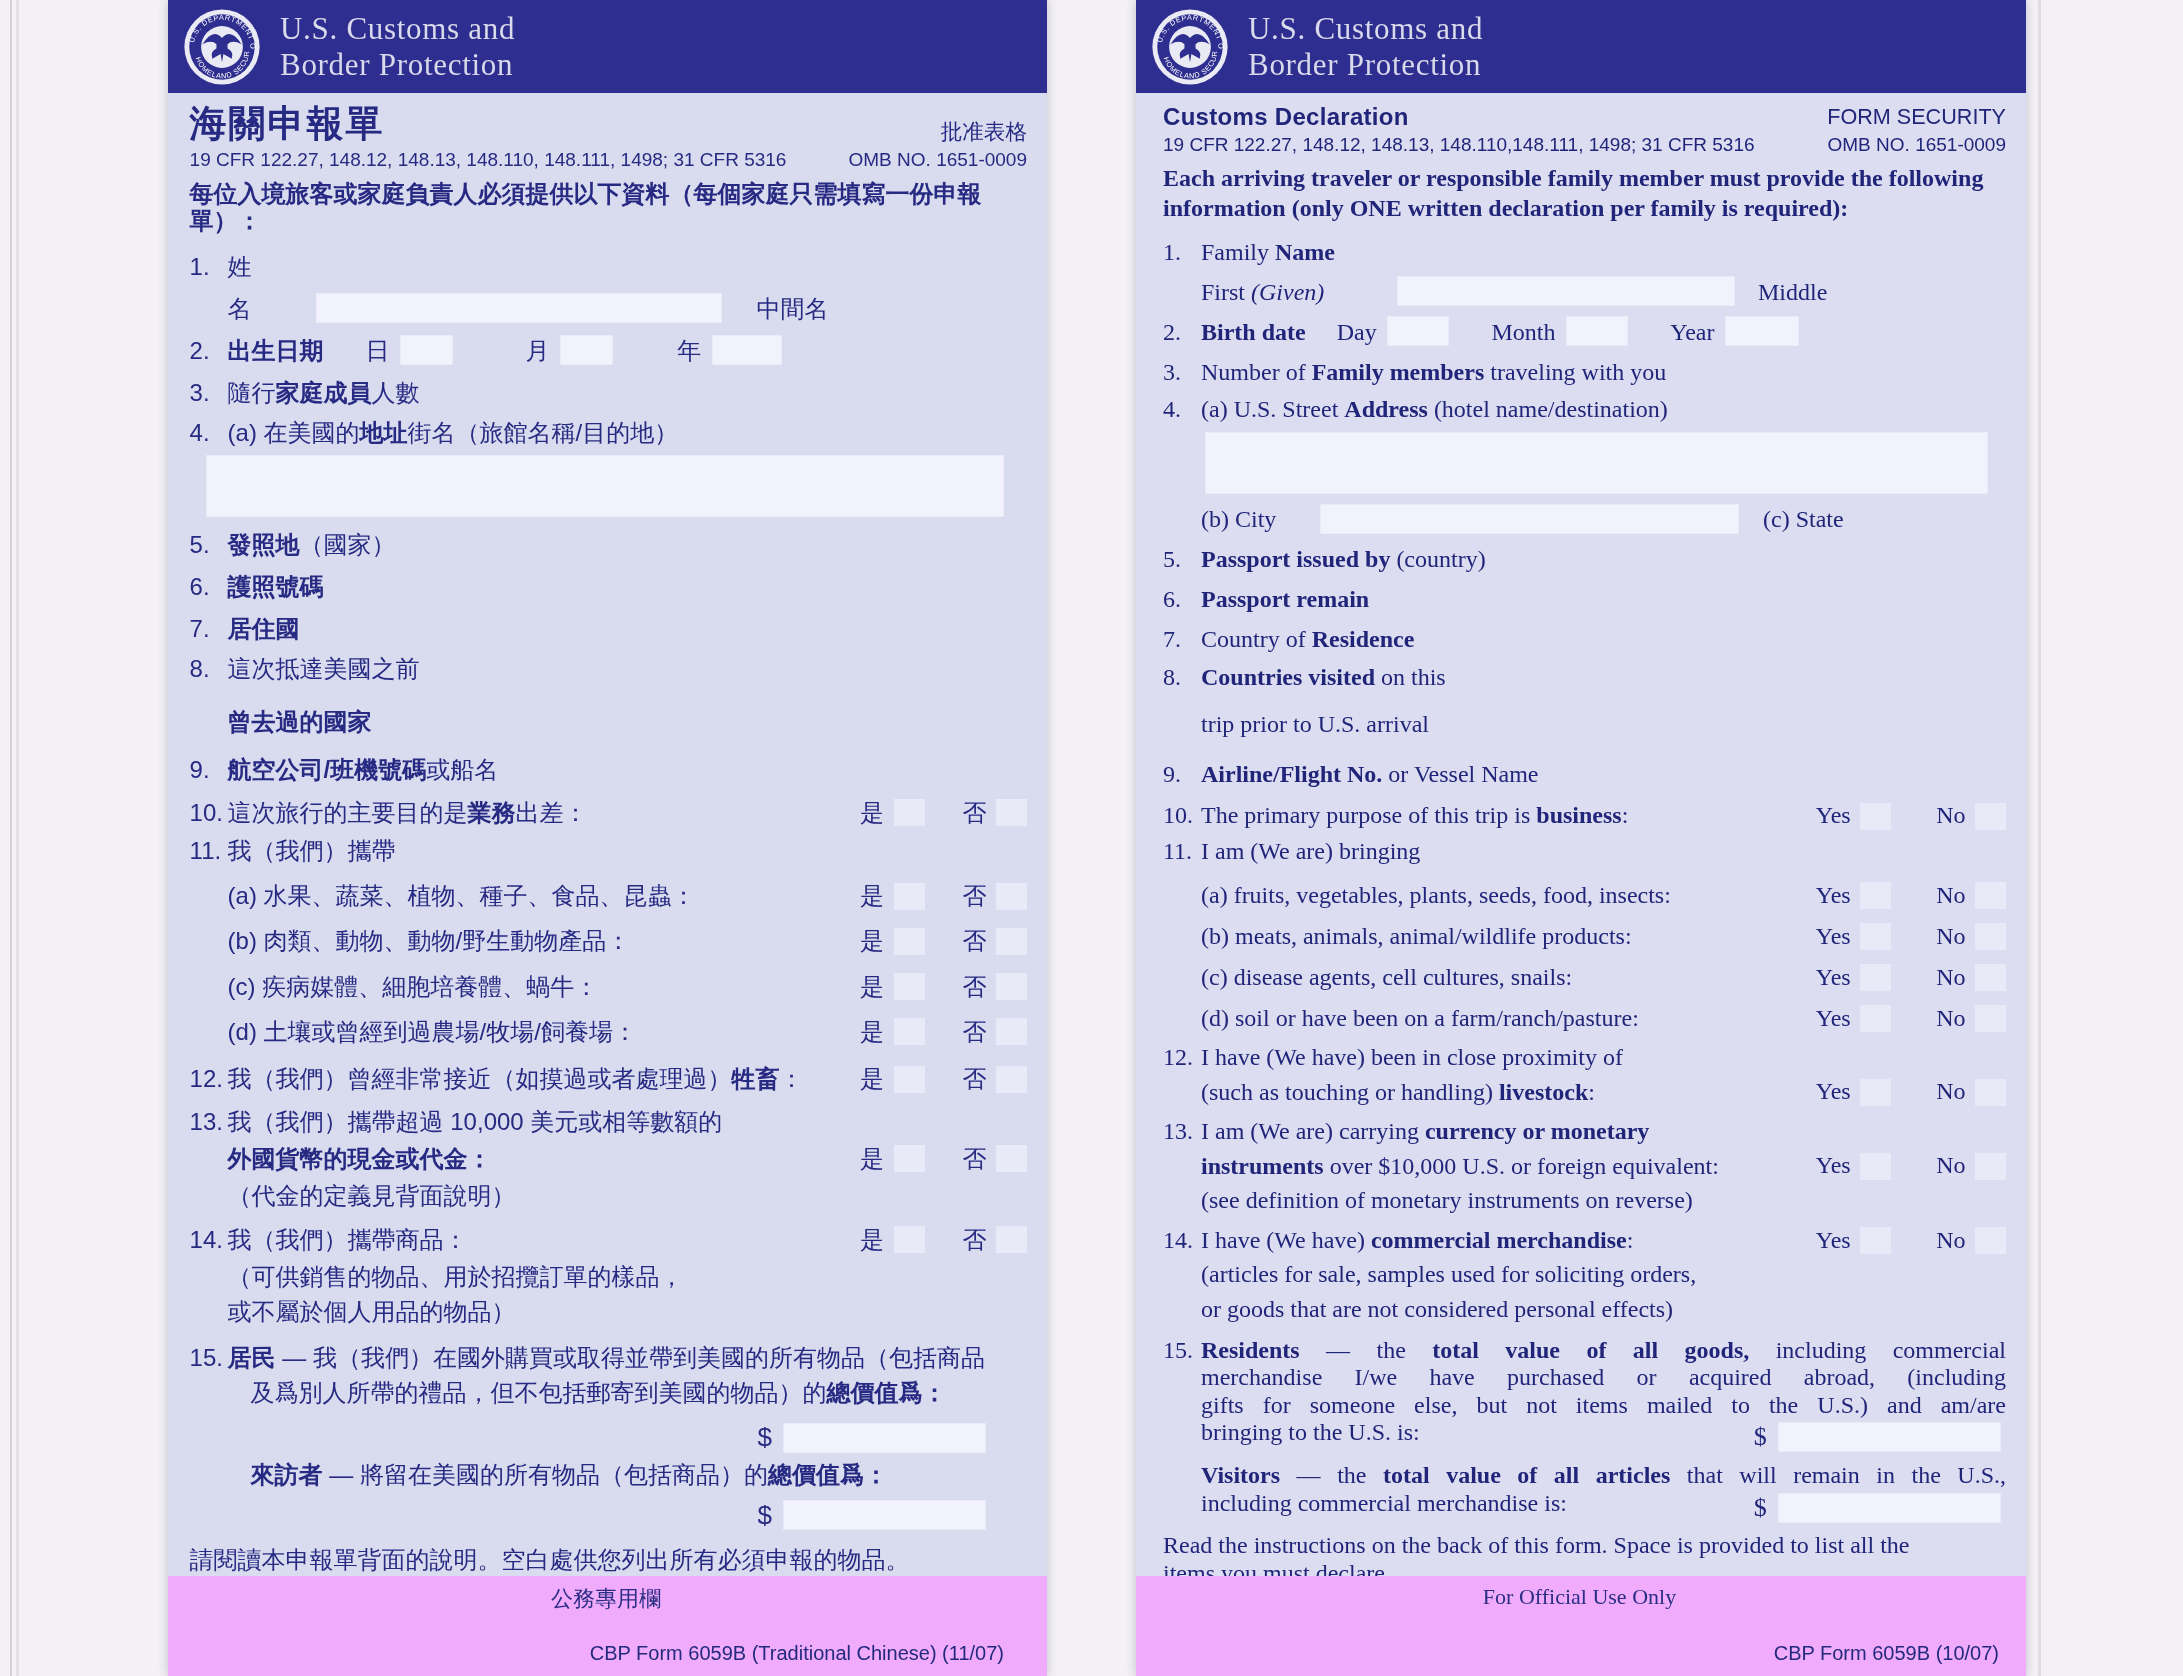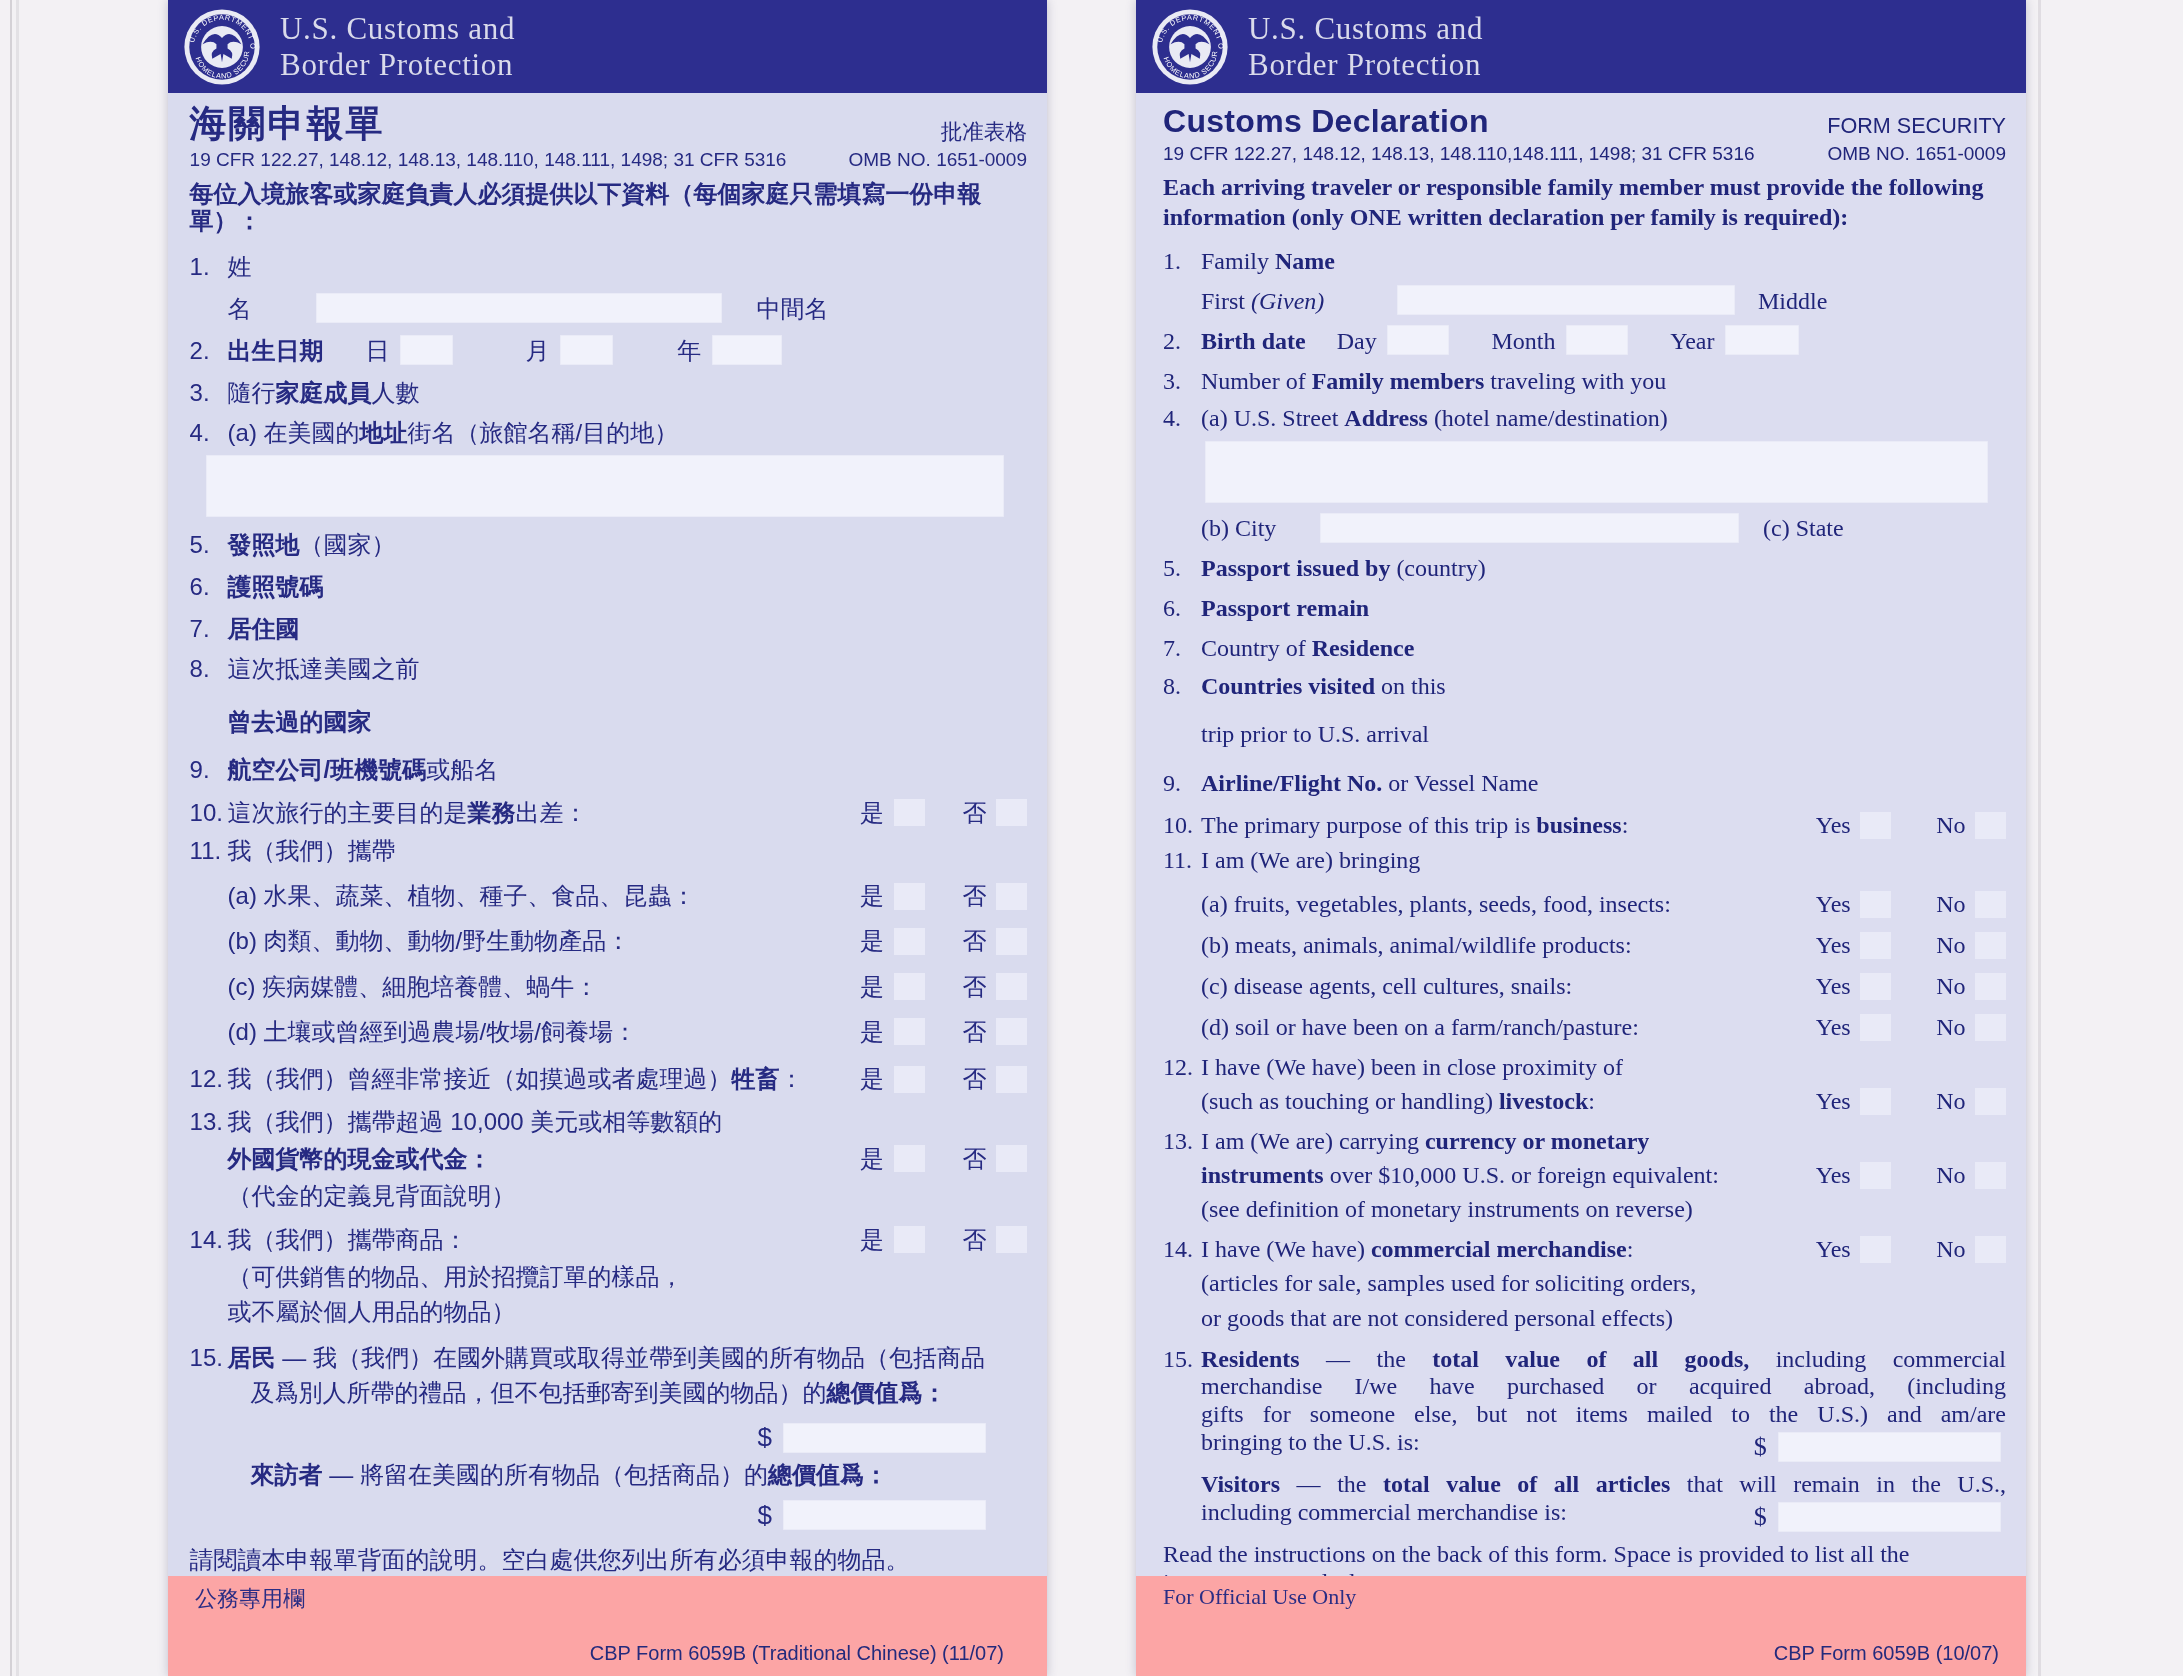--- a/index.html
+++ b/index.html
@@ -8,21 +8,21 @@
   .form{position:absolute;top:0;height:1677px;box-shadow:0 0 9.5px rgba(70,70,110,.28);overflow:hidden;}
   #zh-form{left:168px;width:879px;background:#d9dbee;}
   #en-form{left:1136px;width:890px;background:#dcddf0;}
   .hdr{height:93px;background:#2d2e8f;display:flex;align-items:center;padding-left:15px;box-sizing:border-box;}
   .agency{font-family:"Liberation Serif",serif;color:#d9daeb;font-size:31px;line-height:1.16;margin-left:19px;letter-spacing:0.7px;}
   .seal{width:78px;height:78px;flex:none;}
   .bd{box-sizing:border-box;padding:9.5px 20px 101px 21.6px;color:#262a82;position:relative;font-size:24px;line-height:1.15;}
   #en-form .bd{font-family:"Liberation Serif",serif;color:#20257a;padding-left:27px;}
   .titlerow{display:flex;justify-content:space-between;align-items:flex-end;}
   .ztitle{font-size:37px;font-weight:bold;letter-spacing:2px;}
-  .etitle{font-family:"Liberation Sans",sans-serif;font-size:32px;font-weight:bold;letter-spacing:0.3px;}
+  .etitle{font-family:"Liberation Sans",sans-serif;font-size:24px;font-weight:bold;letter-spacing:0.3px;}
   .approved{font-size:21.6px;text-align:right;font-family:"Liberation Sans",sans-serif;}
   .cfrrow{display:flex;justify-content:space-between;font-family:"Liberation Sans",sans-serif;font-size:19px;margin-top:4px;}
   .intro{margin-top:9px;font-weight:bold;}
   #en-form .intro{font-weight:600;font-size:24px;line-height:1.25;margin-top:6.8px;}
   .r{display:flex;align-items:flex-end;margin-top:12px;}
   #en-form .r{margin-top:10px;}
   .rs{align-items:flex-start;}
   .n{flex:none;width:38px;}
   .sp{flex:none;width:38px;}
   .b{font-weight:bold;}
@@ -34,21 +34,21 @@
   .yn{display:flex;align-items:center;margin-left:auto;flex:none;}
   .cb{width:31px;height:27px;background:#e9eaf7;display:inline-block;flex:none;margin-left:9.5px;}
   .nl{margin-left:38px;}
   #en-form .nl{margin-left:45px;}
   .rel{position:relative;display:block;}
   .fl{display:flex;align-items:flex-end;}
   .ynabs{position:absolute;right:0;display:flex;align-items:center;}
   .just{text-align:justify;text-align-last:justify;}
   .moneyabs{position:absolute;display:flex;align-items:center;right:5.4px;}
   .dollar{font-size:26px;}
-  .foot{position:absolute;left:0;right:0;bottom:0;height:101px;background:#fca5a5;box-sizing:border-box;padding:8px 30px 9.5px 27px;}
+  .foot{position:absolute;left:0;right:0;bottom:0;height:101px;background:#f0abfc;box-sizing:border-box;padding:8px 30px 9.5px 27px;text-align:center;}
   .official{font-size:22px;color:#2a2d84;}
   #en-form .official{font-family:"Liberation Serif",serif;}
   .formno{position:absolute;right:43px;bottom:12px;font-size:20px;color:#232a7c;font-family:"Liberation Sans",sans-serif;}
   #en-form .formno{right:27px;}
   .addr{height:62px;}
   .note{margin-top:10.8px;}
 </style>
 </head>
 <body>
 

